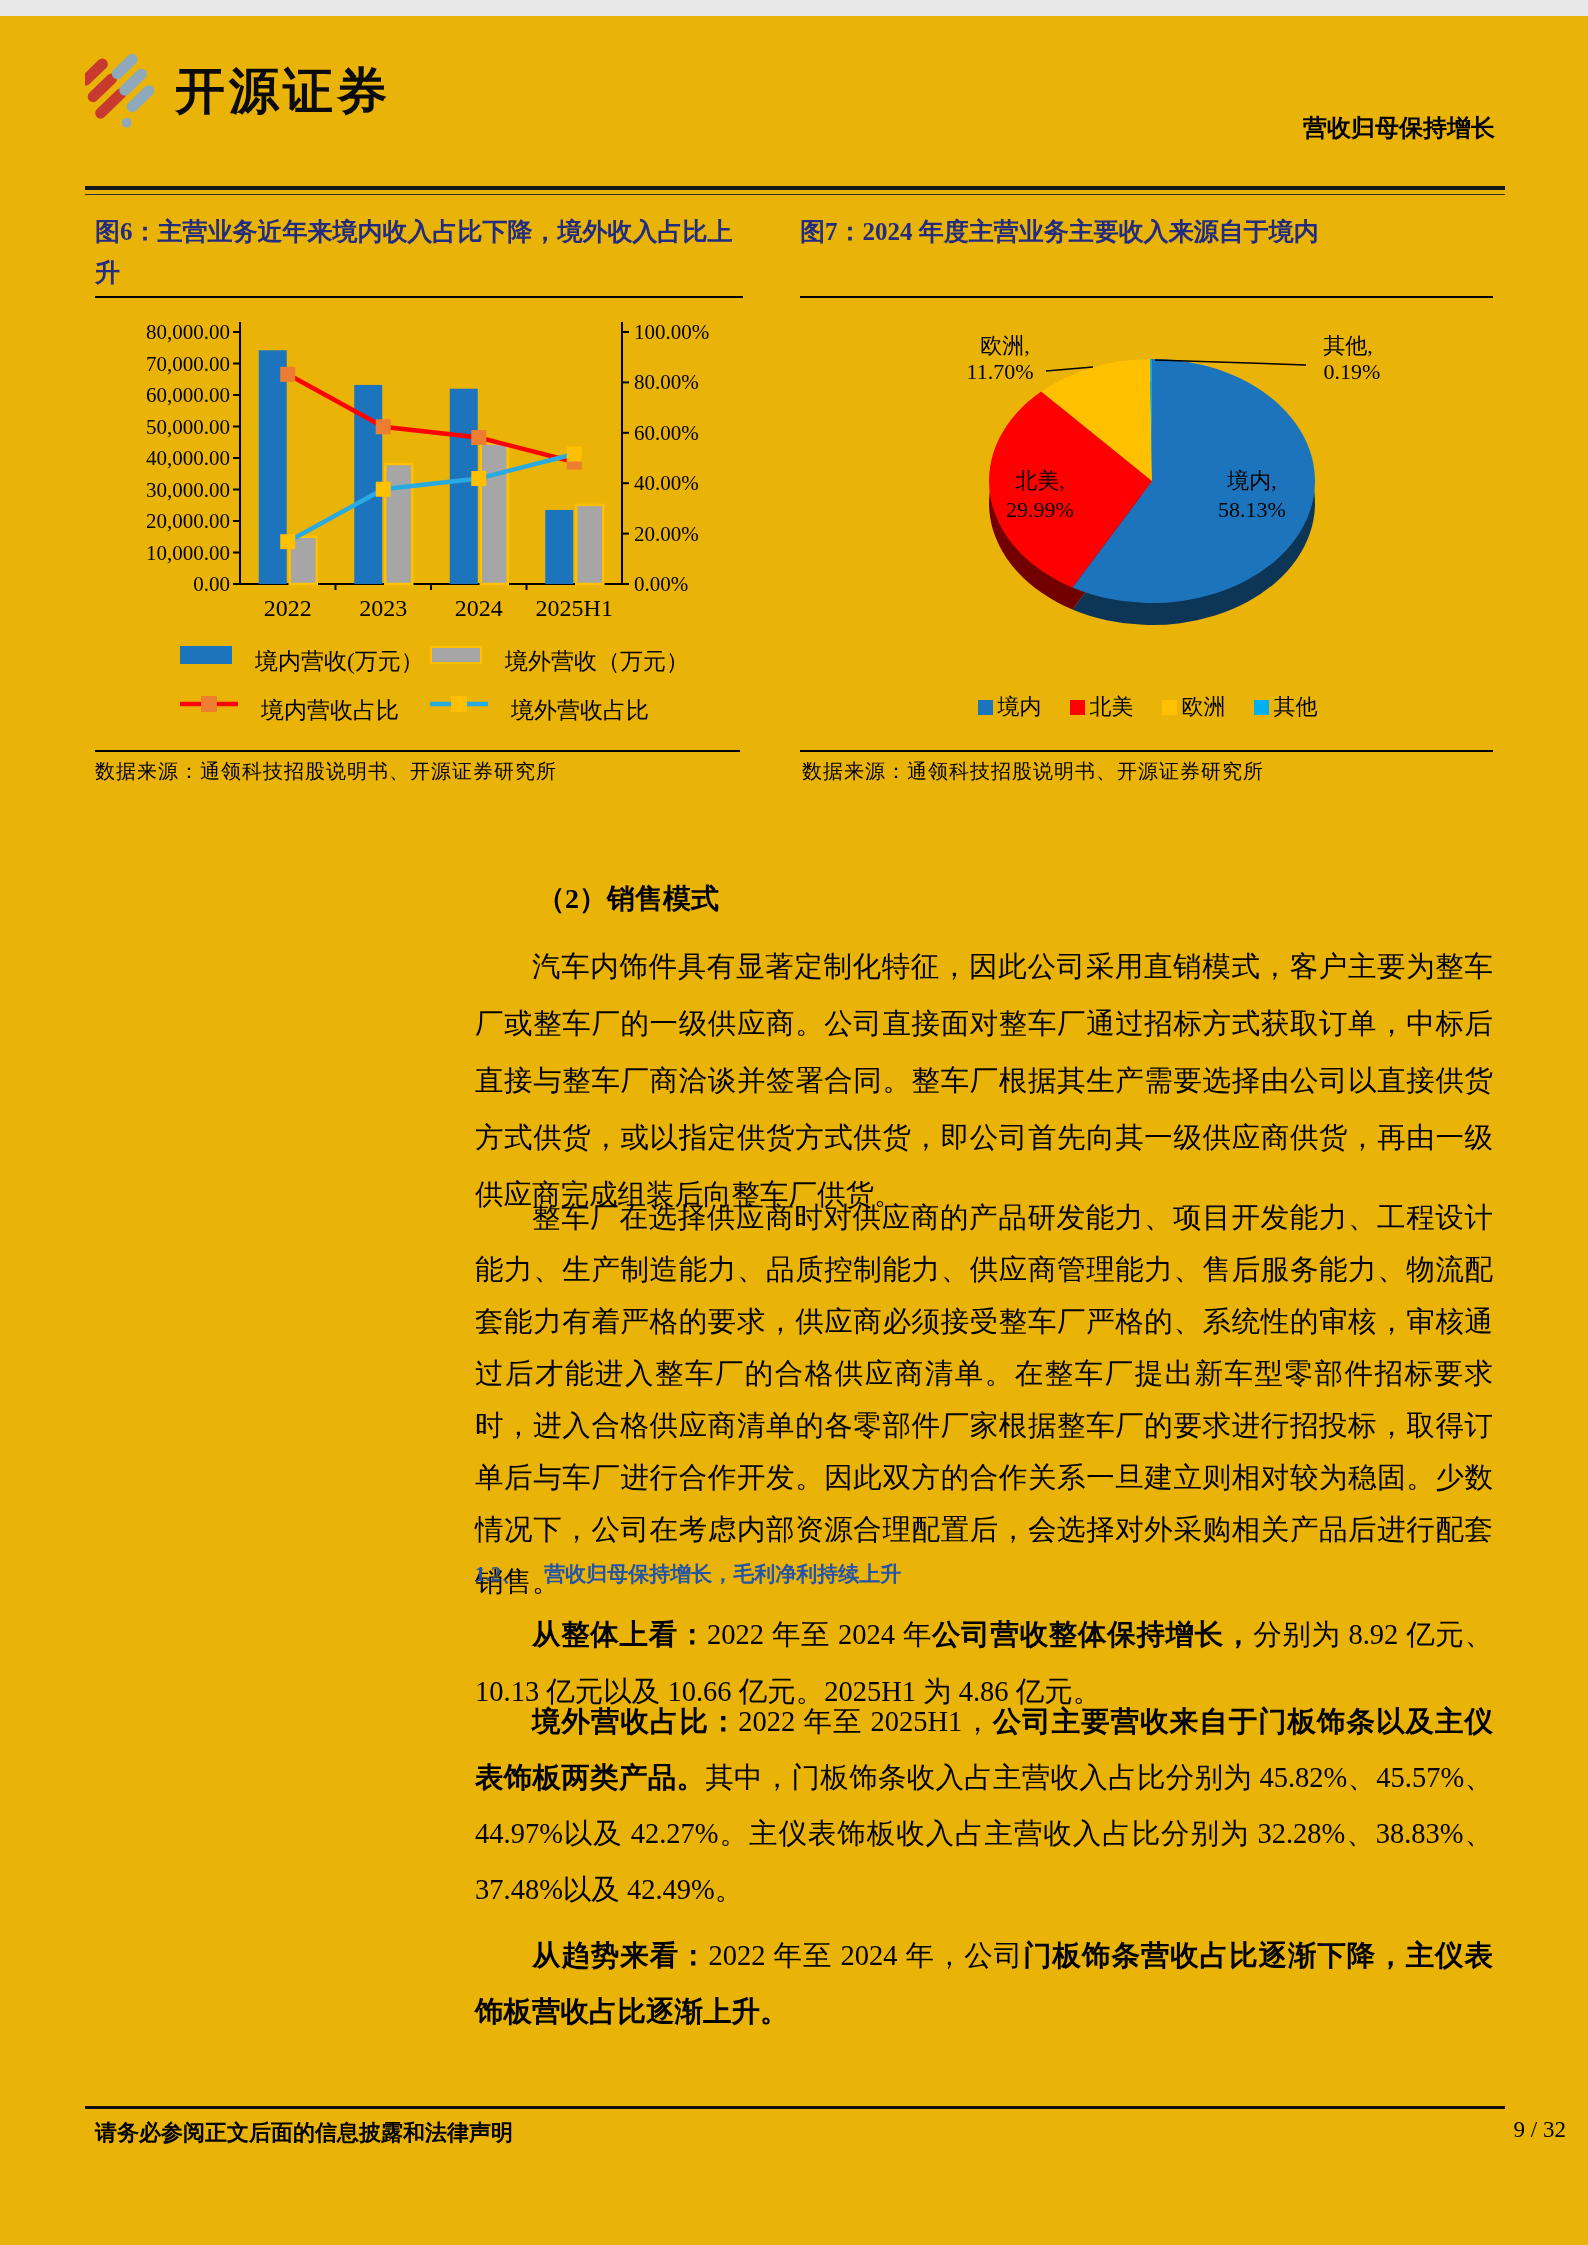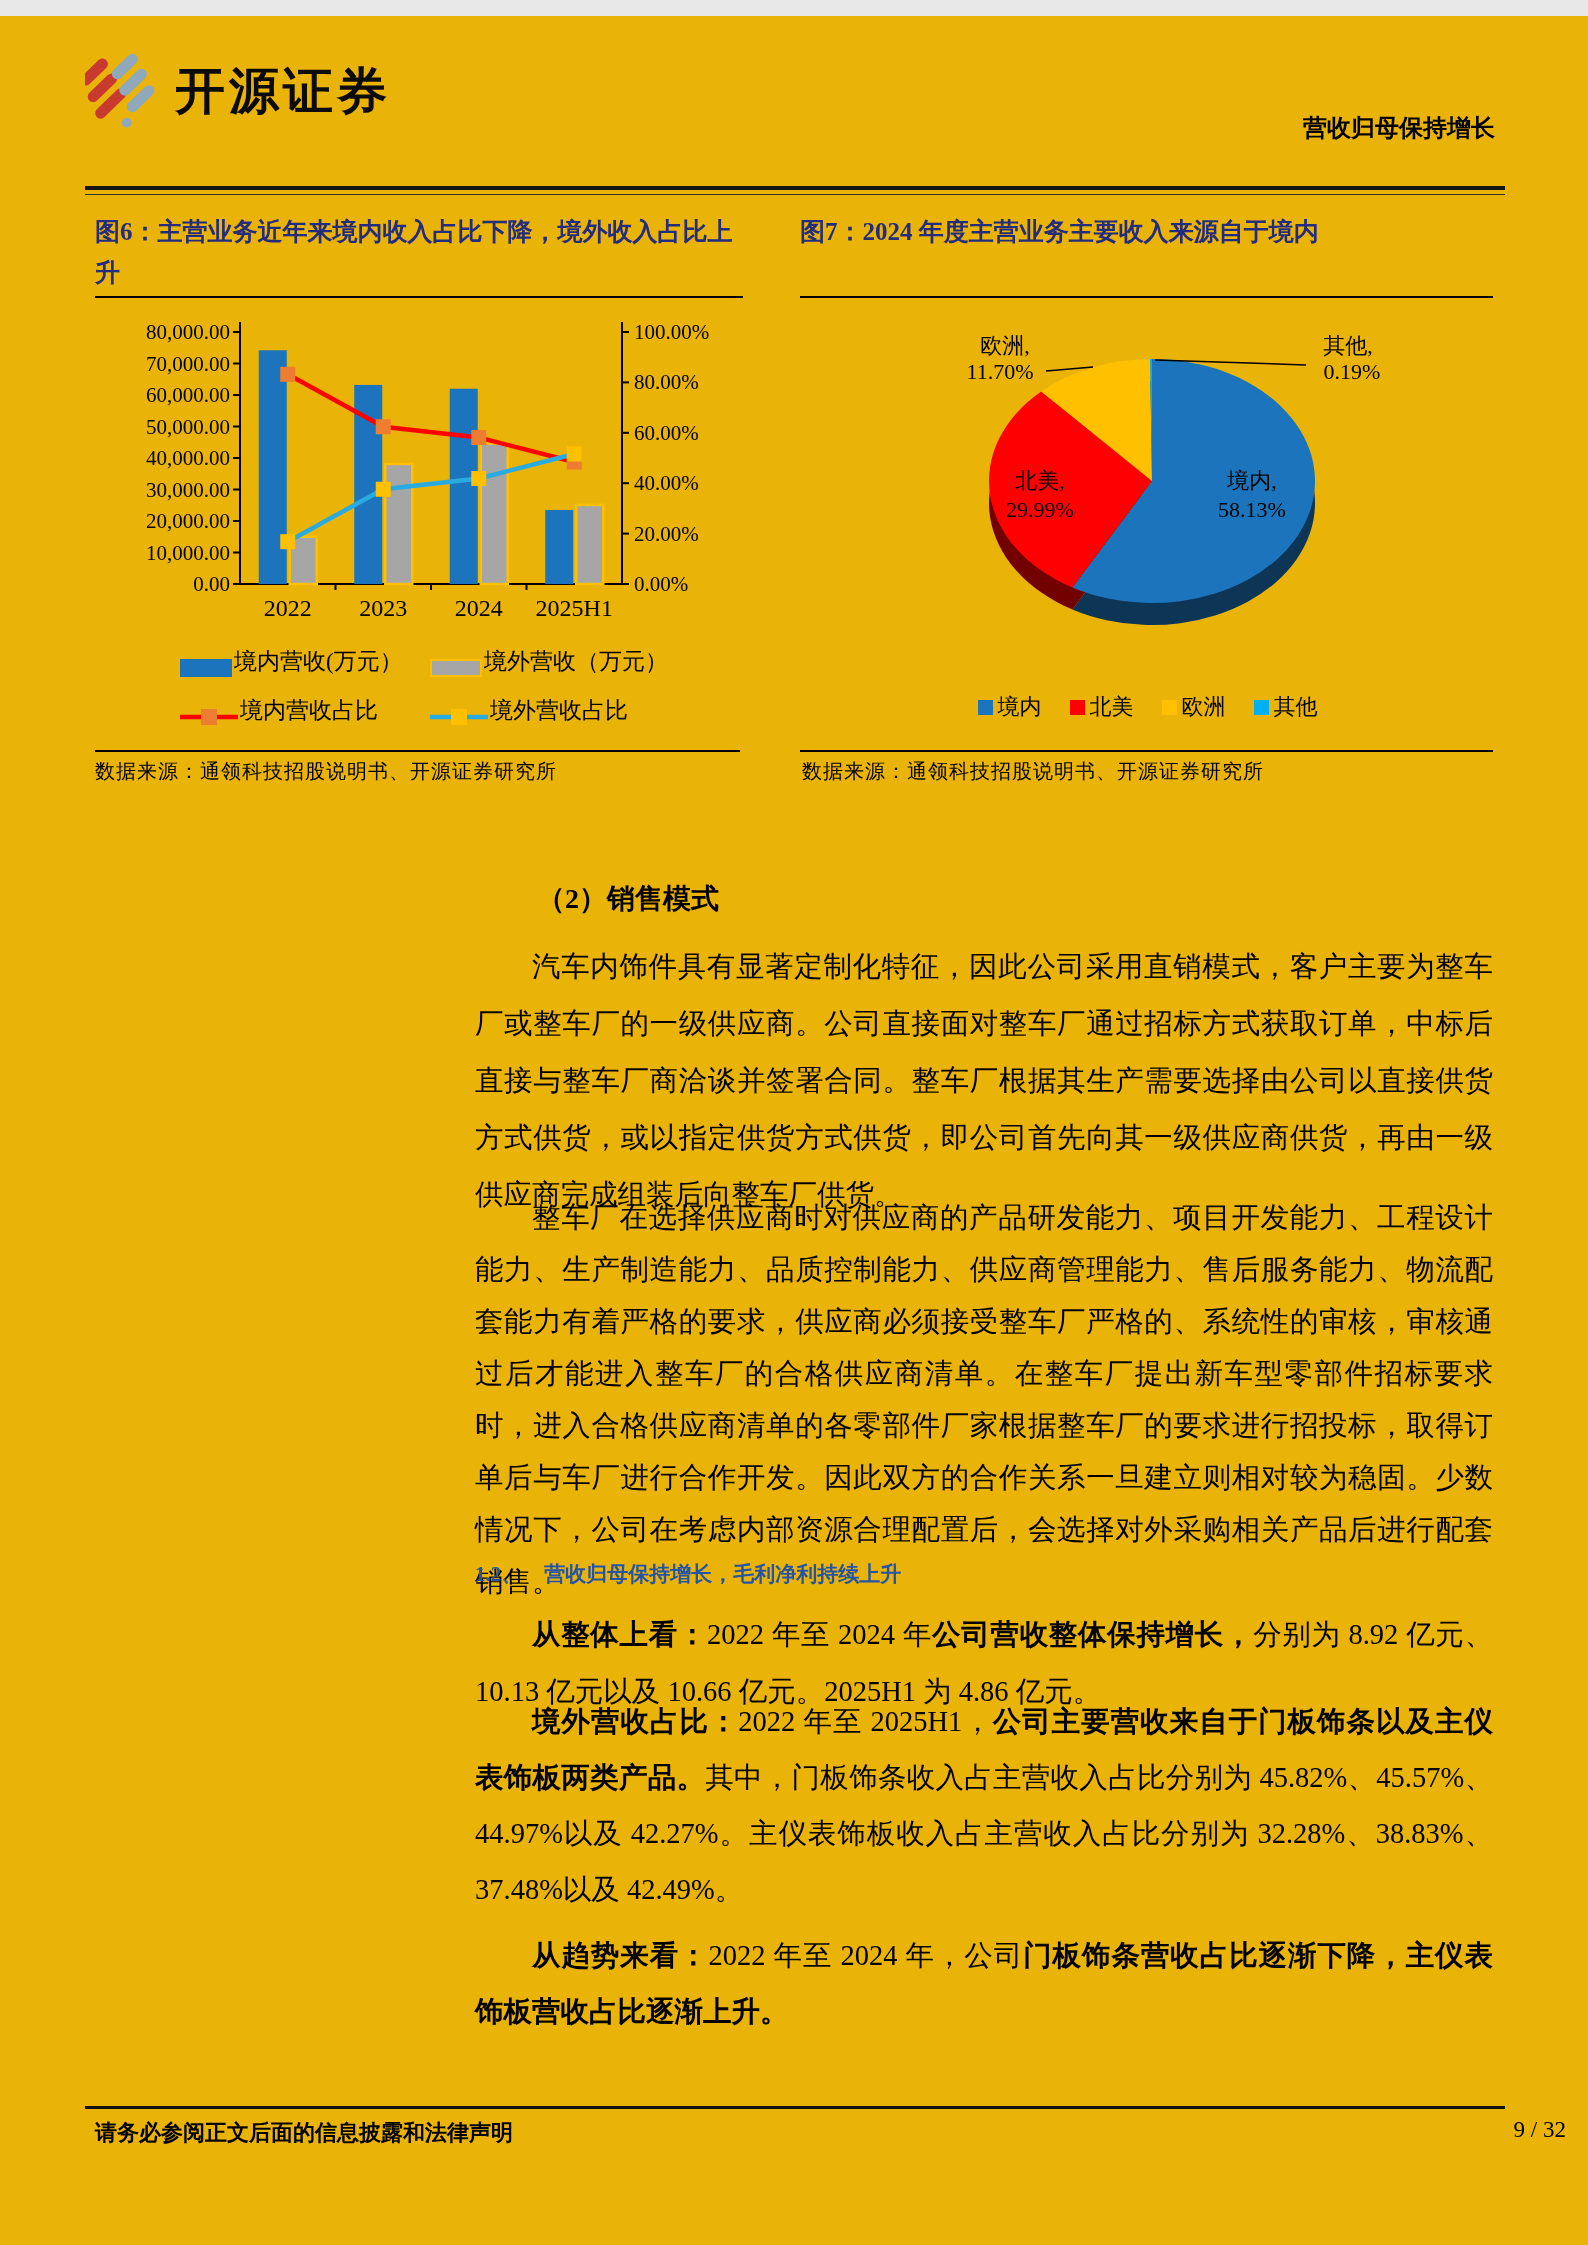--- a/index.html
+++ b/index.html
@@ -19,21 +19,21 @@
   .fig-title{font-weight:bold;color:#232C7E;font-size:25px;line-height:41px;}
   .fig6-title{left:95px;top:195px;width:655px;}
   .fig7-title{left:800px;top:195px;width:700px;}
   .title-rule{height:0;border-top:2.5px solid #000;top:280px;}
   .tr-left{left:95px;width:648px;}
   .tr-right{left:800px;width:693px;}
 
   
   .combo-legend{left:95px;top:630px;width:648px;display:grid;grid-template-columns:250px auto;
                 row-gap:18px;padding-left:85px;box-sizing:border-box;}
-  .lg-item{display:flex;align-items:flex-end;gap:2px;font-size:23px;white-space:nowrap;}
+  .lg-item{display:flex;align-items:flex-start;gap:23px;font-size:23px;white-space:nowrap;}
   .sw-bar{display:inline-block;width:52px;height:18px;box-sizing:border-box;}
   .pie-legend{left:800px;top:676px;width:695px;display:flex;justify-content:center;gap:28px;}
   .pie-lg-item{display:flex;align-items:center;gap:5px;font-size:22px;}
   .pie-sq{display:inline-block;width:15px;height:15px;}
 
   
   .src-rule{height:0;border-top:2px solid #000;top:734px;}
   .source{top:742px;font-size:20px;letter-spacing:1px;}
   .src-left{left:95px;}
   .src-right{left:802px;}

